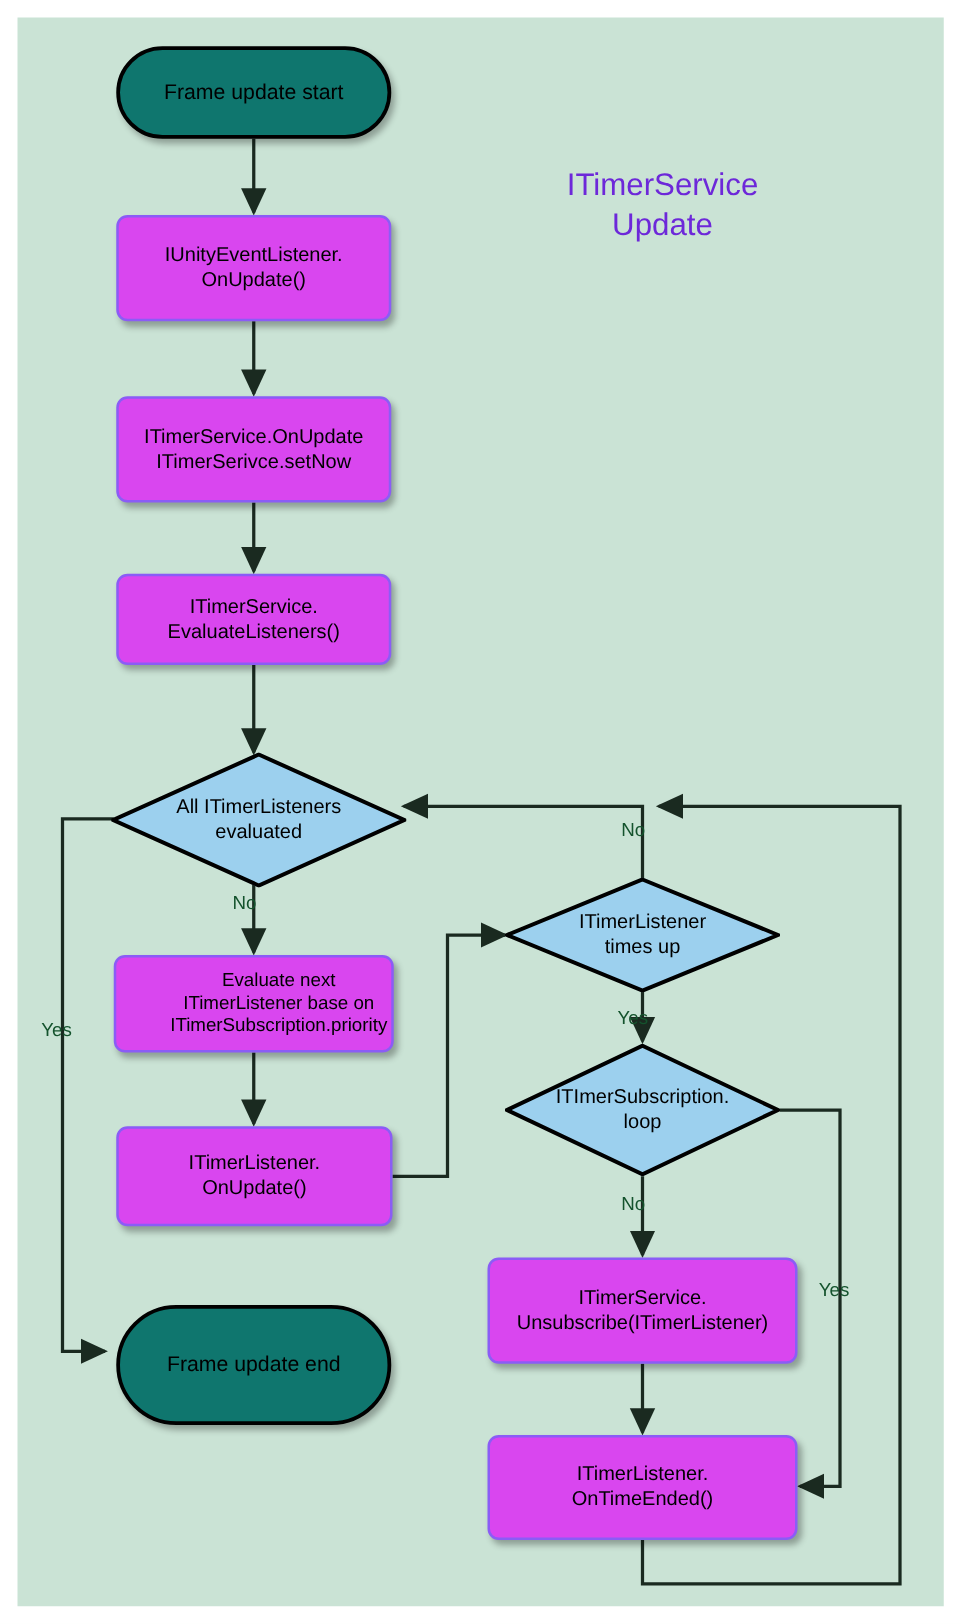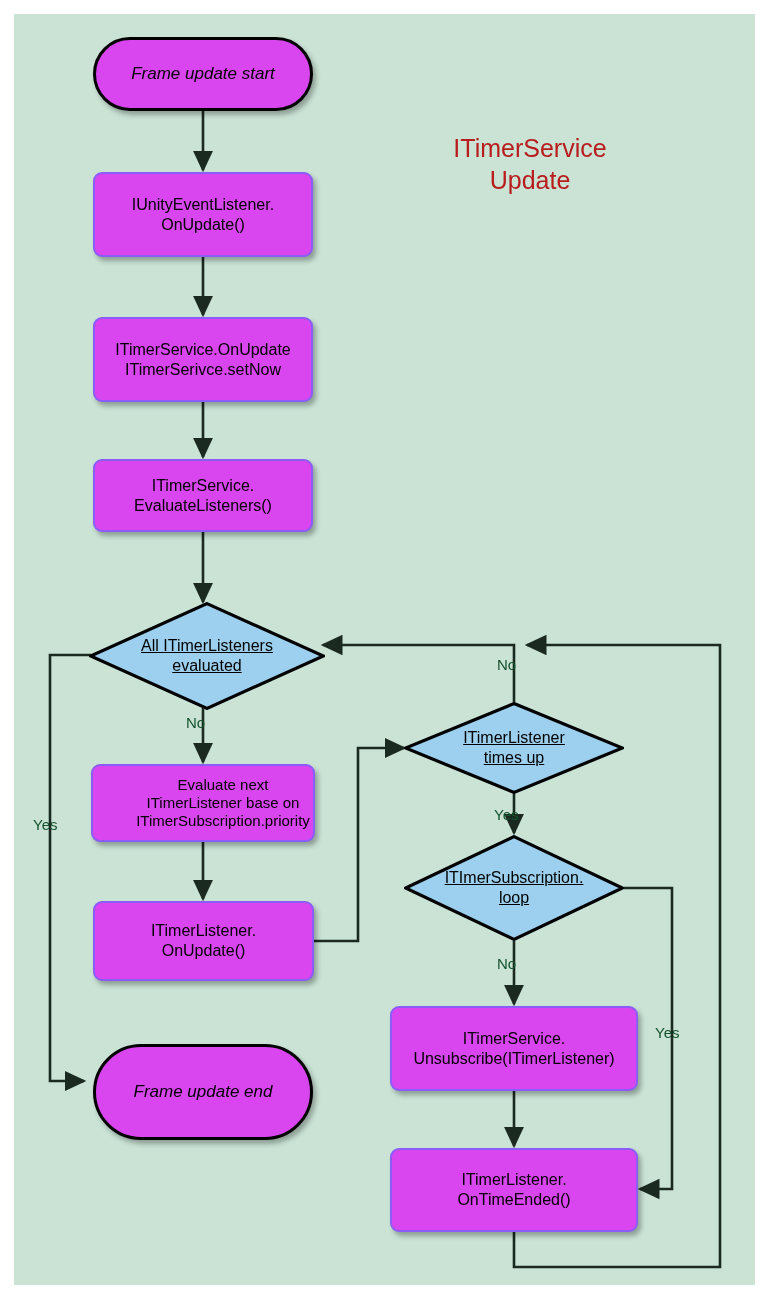--- a/index.html
+++ b/index.html
@@ -43,37 +43,35 @@
     white-space: pre-line;
   }
   .node-process {
     background: #d946ef;
     border: 2px solid #8b5cf6;
     border-radius: 9px;
     box-shadow: 3px 4px 5px rgba(0,0,0,0.30);
     font-size: 16px;
   }
   .node-terminal {
-    background: #d946ef;
+    background: #0f766e;
     border: 3px solid #000000;
     border-radius: 999px;
     box-shadow: 3px 4px 5px rgba(0,0,0,0.30);
     font-size: 17px;
-    font-style: italic;
   }
   .node-decision {
     background: transparent;
     font-size: 16px;
     pointer-events: none;
   }
   .node-decision .dtext {
     position: relative;
     z-index: 2;
     pointer-events: auto;
-    text-decoration: underline;
   }
   .diamond-shape {
     position: absolute;
     left: 0;
     top: 0;
     width: 100%;
     height: 100%;
     background: #9cd0ee;
     border: 0;
     clip-path: polygon(50% 0%, 100% 50%, 50% 100%, 0% 50%);
@@ -81,21 +79,21 @@
     z-index: 1;
   }
   .diamond-outline {
     position: absolute;
     left: 0; top: 0;
     width: 100%; height: 100%;
     z-index: 1;
   }
   .title {
     position: absolute;
-    color: #b91c1c;
+    color: #6d28d9;
     font-size: 25px;
     text-align: center;
     line-height: 1.28;
     white-space: pre-line;
   }
   .edge-label {
     position: absolute;
     font-size: 15px;
     color: #14532d;
     background: transparent;

